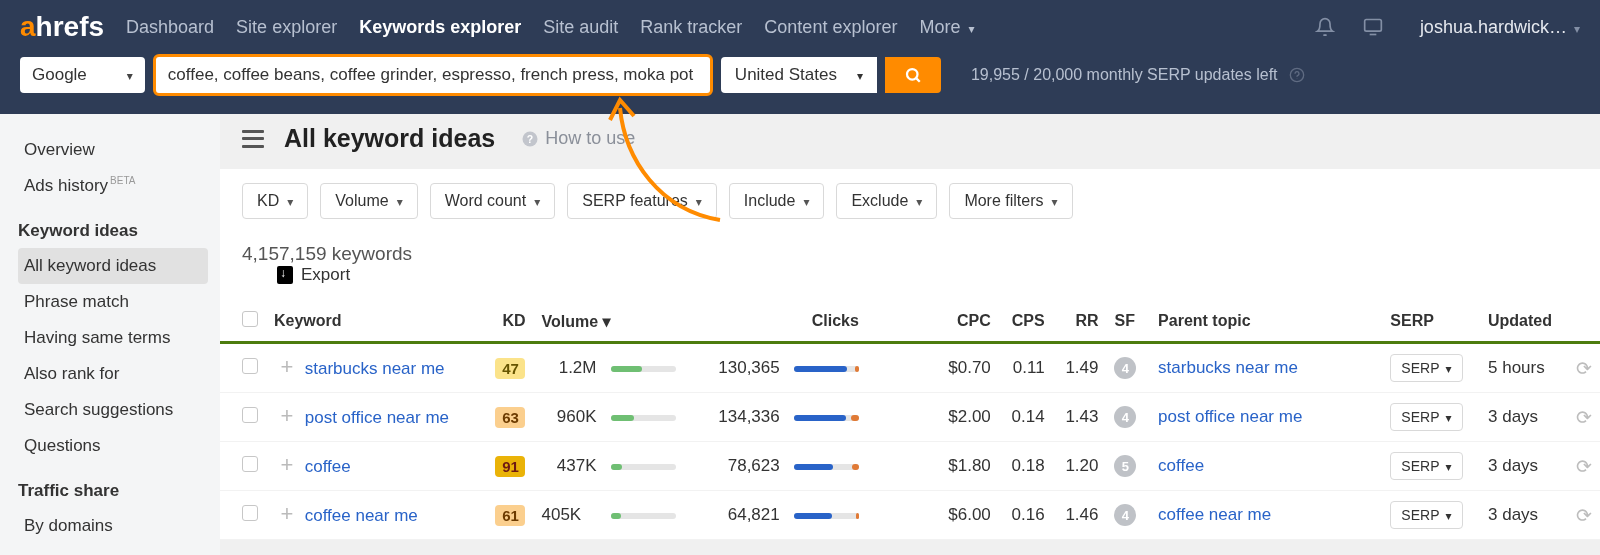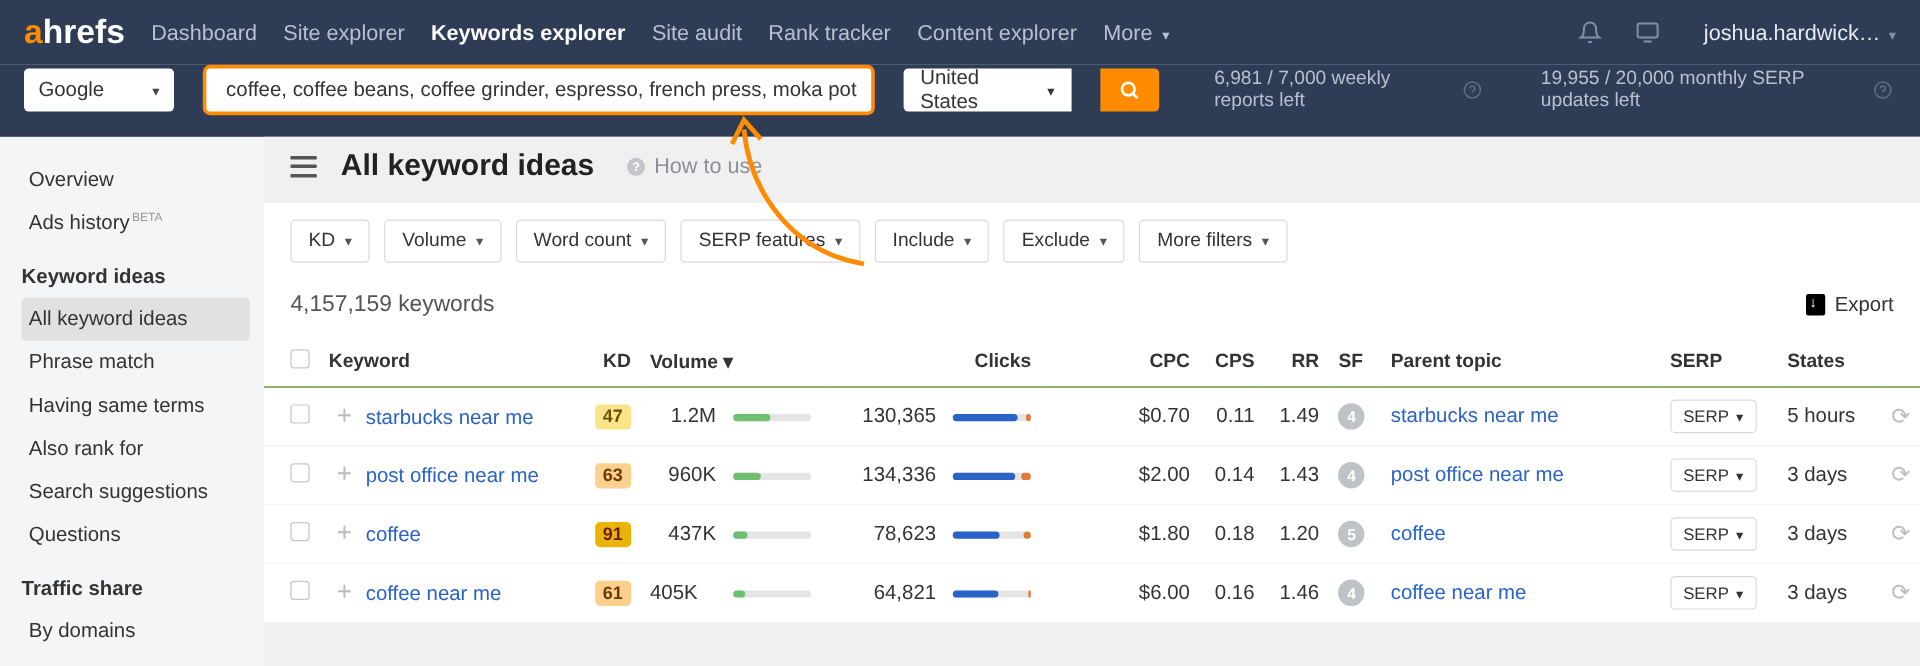--- a/index.html
+++ b/index.html
@@ -12,25 +12,25 @@
   .logo-a { color:#ff8b00; }
   .navlink { cursor:pointer; color:#b7c0d0; }
   .navlink.active { color:#fff; font-weight:600; }
   .navlink .caret { margin-left:3px; }
   .navspacer { flex:1; }
   .navicon { width:26px; height:26px; display:flex; align-items:center; justify-content:center; color:#838fa5; }
   .username { color:#e6e9ef; font-size:18px; margin-left:12px;}
   .username .caret { margin-left:2px; color:#838fa5;}
 
   
-  .secondbar { background:#2e3c56; display:flex; align-items:center; padding:0 20px 18px 20px; gap:24px; font-size:17px; color:#b7c0d0;}
+  .secondbar { background:#2e3c56; display:flex; align-items:center; padding:0 20px 18px 20px; gap:8px; font-size:17px; color:#b7c0d0;}
   .selectbox { background:#fff; height:36px; border-radius:4px; display:flex; align-items:center; padding:0 12px; color:#333; gap:40px; cursor:pointer; }
   .selectbox .caret { color:#444; }
   .kw-input-wrap { flex:0 0 560px; height:42px; border:3px solid #ff8b00; border-radius:6px; background:#fff; display:flex; align-items:center; padding:0 10px; }
-  .kw-input { border:0; outline:0; font-size:17px; width:100%; color:#333;text-align:right; }
+  .kw-input { border:0; outline:0; font-size:17px; width:100%; color:#333; }
   .country { background:#fff; height:36px; border-radius:4px 0 0 4px; display:flex; align-items:center; padding:0 14px; color:#333; gap:20px; cursor:pointer; }
   .searchbtn { background:#ff8b00; width:56px; height:36px; border-radius:0 4px 4px 0; display:flex; align-items:center; justify-content:center; cursor:pointer; }
   .searchbtn svg { stroke:#fff; }
   .stats { margin-left:22px; display:flex; align-items:center; gap:6px; font-size:16px;}
   .info-circ { color:#5f6b82; }
 
   
   .bodywrap { display:flex; }
   .sidebar { width:220px; background:#f4f5f6; padding:18px 12px 18px 18px; font-size:17px; color:#333; line-height:2;}
   .sidebar .item { cursor:pointer; padding:1px 6px; border-radius:4px;}
@@ -43,28 +43,28 @@
   .burger { width:22px; height:18px; display:flex; flex-direction:column; justify-content:space-between; cursor:pointer;}
   .burger span { height:3px; background:#555; border-radius:1px;}
   .pagetitle { font-size:25px; font-weight:700; color:#222; }
   .howto { color:#8a8f99; font-size:18px; display:flex; align-items:center; gap:6px; margin-left:6px;}
 
   .card { background:#fff; margin:6px 0 0 0; }
   .filters { display:flex; gap:12px; padding:14px 22px; flex-wrap:wrap;}
   .filterbtn { border:1px solid #d9d9d9; background:#fff; border-radius:4px; height:36px; padding:0 14px; display:flex; align-items:center; gap:8px; font-size:16px; color:#333; cursor:pointer;}
   .filterbtn .caret { color:#555; }
 
-  .countrow { display:flex; align-items:center; justify-content:space-between; padding:10px 22px 16px; font-size:19px; color:#555;}
+  .countrow { display:flex; align-items:flex-start; justify-content:space-between; padding:10px 22px 16px; font-size:19px; color:#555;flex-direction:column;}
   .export { display:flex; align-items:center; gap:8px; color:#333; cursor:pointer; font-size:17px;padding-left:35px;}
   .export-icon { width:16px; height:18px; background:#000; border-radius:2px; position:relative;}
   .export-icon::before { content:"↓"; color:#fff; font-size:12px; position:absolute; left:3px; top:0; }
 
   
   .tbl { width:100%; border-collapse:collapse; }
-  .tbl thead th { text-align:left; font-size:16px; font-weight:700; color:#333; padding:10px 8px; border-bottom:1px solid #4d7c0f; white-space:nowrap;}
+  .tbl thead th { text-align:left; font-size:16px; font-weight:700; color:#333; padding:10px 8px; border-bottom:3px solid #4d7c0f; white-space:nowrap;}
   .tbl thead th.r { text-align:right; }
   .tbl tbody td { font-size:17px; padding:10px 8px; border-bottom:1px solid #f2f2f2; vertical-align:middle; white-space:nowrap;}
   .tbl tbody td.r { text-align:right; }
   .chk { width:16px; height:16px; border:1.5px solid #c7c7c7; border-radius:3px; display:inline-block;}
   .plus { width:18px; height:18px; display:inline-flex; align-items:center; justify-content:center; color:#bbb; font-size:22px; font-weight:300; margin:0 4px;}
   .kwlink { color:#2963c8; cursor:pointer; }
   .kd { display:inline-block; width:30px; text-align:center; border-radius:4px; font-weight:600; font-size:15px; padding:2px 0;}
   .kd-47 { background:#fbe38a; color:#665400;}
   .kd-63 { background:#fbcf8e; color:#6d3b00;}
   .kd-91 { background:#eab308; color:#6e1a13;}
@@ -127,30 +127,20 @@
     <span>United States</span>
     <span class="caret"></span>
   </div>
   <div class="searchbtn">
     <svg width="18" height="18" viewBox="0 0 24 24" fill="none" stroke="white" stroke-width="3">
         <circle cx="11" cy="11" r="7"></circle>
         <line x1="21" y1="21" x2="16.5" y2="16.5"></line>
       </svg>
   </div>
   <div class="stats">
-    <span>6,981 / 7,000 weekly reports left</span>
-    <span class="navicon info-circ">
-        <svg width="16" height="16" viewBox="0 0 24 24" fill="none" stroke="currentColor" stroke-width="2">
-          <circle cx="12" cy="12" r="10"></circle>
-          <path d="M9 10a3 3 0 1 1 4 2.8c-.7.3-1 .7-1 1.2v.5"></path>
-          <circle cx="12" cy="17" r=".6" fill="currentColor" stroke="none"></circle>
-        </svg>
-      </span>
-  </div>
-  <div class="stats">
     <span>19,955 / 20,000 monthly SERP updates left</span>
     <span class="navicon info-circ">
         <svg width="16" height="16" viewBox="0 0 24 24" fill="none" stroke="currentColor" stroke-width="2">
           <circle cx="12" cy="12" r="10"></circle>
           <path d="M9 10a3 3 0 1 1 4 2.8c-.7.3-1 .7-1 1.2v.5"></path>
           <circle cx="12" cy="17" r=".6" fill="currentColor" stroke="none"></circle>
         </svg>
       </span>
   </div>
 </div>
@@ -240,21 +230,21 @@
             <th style="width:220px;">Keyword</th>
             <th class="r" style="width:55px;">KD</th>
             <th style="width:160px;"><span>Volume</span> <span class="sortcaret">▾</span></th>
             <th class="r" style="width:180px;"><span>Clicks</span></th>
             <th class="r" style="width:150px;">CPC</th>
             <th class="r" style="width:55px;">CPS</th>
             <th class="r" style="width:55px;">RR</th>
             <th style="width:45px;">SF</th>
             <th style="width:250px;">Parent topic</th>
             <th style="width:100px;">SERP</th>
-            <th style="width:90px;">States</th>
+            <th style="width:90px;">Updated</th>
             <th style="width:30px;"></th>
           </tr>
         </thead>
         <tbody id="rows">
             <tr>
               <td style="padding-left:22px;"><span class="chk"></span></td>
               <td><span class="plus">+</span> <span class="kwlink">starbucks near me</span></td>
               <td class="r"><span class="kd kd-47">47</span></td>
               <td><span style="display:inline-block;width:55px;text-align:right;">1.2M</span> &nbsp; <span class="bar"><span class="fill" style="width:48%"></span></span></td>
               <td class="r"><span>130,365</span> &nbsp; <span class="bar"><span class="fill" style="width:82%;background:#2963c8;"></span><span class="fill r" style="width:6%;"></span></span></td>

